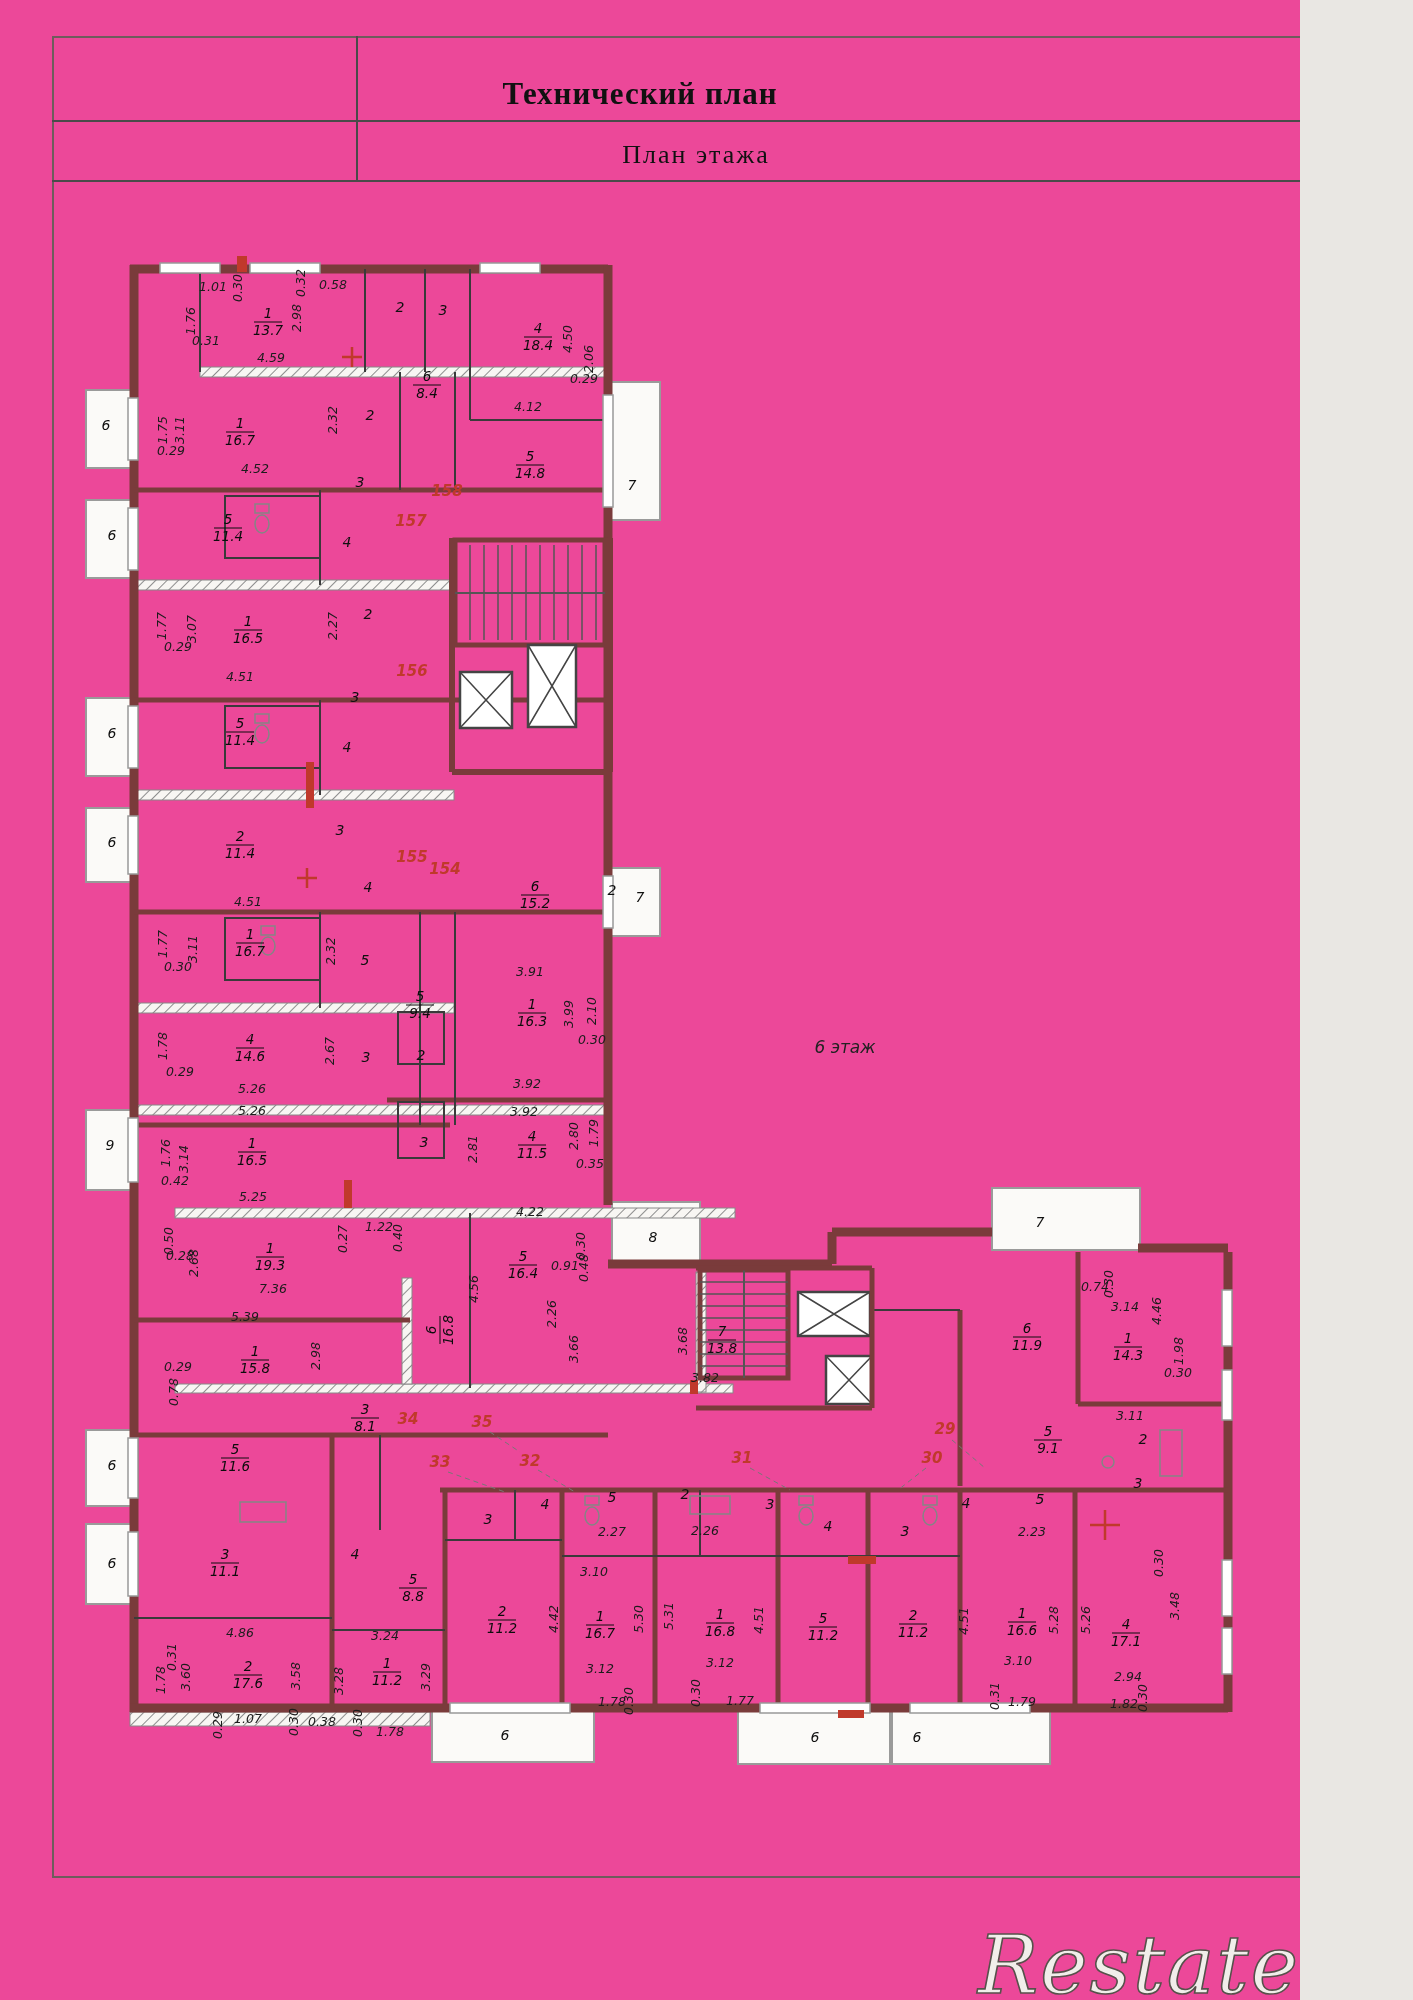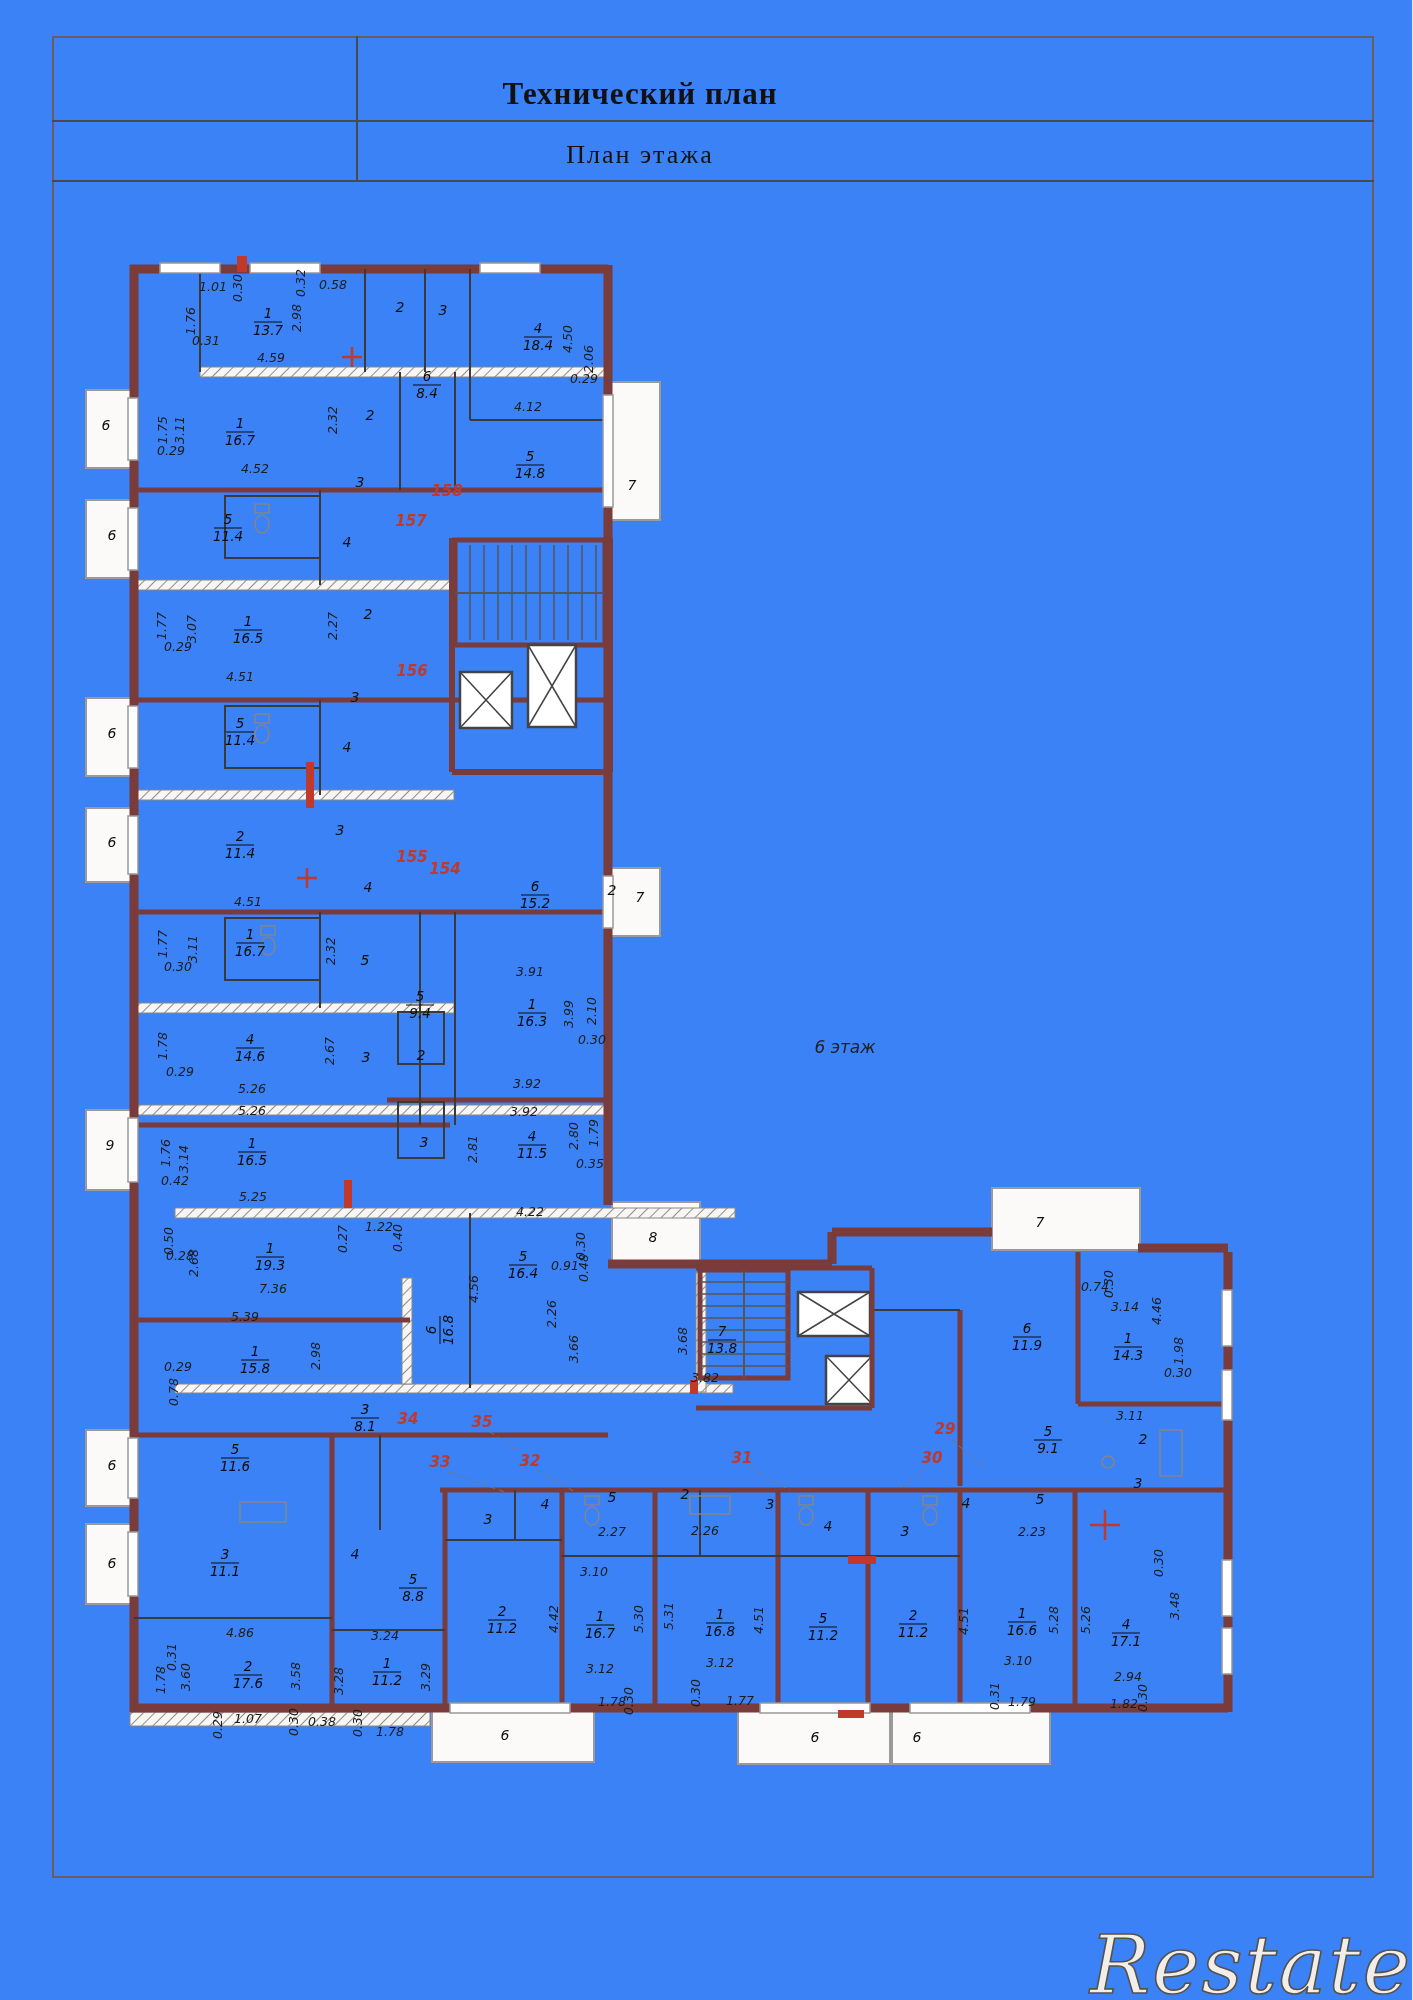--- a/index.html
+++ b/index.html
@@ -1,25 +1,25 @@
 <!DOCTYPE html>
 <html><head>
 <meta charset="utf-8">
 <style>
   html,body{margin:0;padding:0;background:#e9e7e3;}
-  .page{position:relative;width:1412px;height:2000px;background:#3b82f6;overflow:hidden;
+  .page{position:relative;width:1300px;height:2000px;background:#ec4899;overflow:hidden;
         font-family:"Liberation Serif",serif;}
   .frame{position:absolute;left:52px;top:36px;width:1318px;height:1838px;
          border:2px solid #6e5c5c;background:transparent;}
   .hline{position:absolute;left:52px;width:1322px;height:2px;background:#4a4a4a;}
   .vline{position:absolute;left:356px;top:36px;width:2px;height:146px;background:#4a4a4a;}
   .doc-title{position:absolute;top:76px;left:0;width:1280px;text-align:center;
              font-size:31px;font-weight:bold;color:#111;letter-spacing:1px;}
-  .doc-subtitle{position:absolute;top:140px;left:0;width:1280px;text-align:center;
-                font-size:26px;color:#111;letter-spacing:2px;}
+  .doc-subtitle{position:absolute;top:140px;left:16px;width:1280px;text-align:center;
+                font-size:26px;color:#111;letter-spacing:2px;padding-left:40px;}
   svg{position:absolute;left:0;top:0;}
   .dim{font:italic 12.5px "DejaVu Sans",sans-serif;fill:#1c1c1c;text-anchor:middle;}
   .lbl{font:italic 14px "DejaVu Sans",sans-serif;fill:#101010;text-anchor:middle;}
   .room-n,.room-a{font:italic 13.5px "DejaVu Sans",sans-serif;fill:#0c0c0c;text-anchor:middle;}
   .unit{font:italic bold 15px "DejaVu Sans",sans-serif;fill:#c0392b;text-anchor:middle;}
   .floor{font:italic 17px "DejaVu Sans",sans-serif;fill:#222;text-anchor:middle;}
   .watermark{position:absolute;right:0px;bottom:-6px;font-family:"DejaVu Serif",serif;
              font-style:italic;font-size:80px;color:#f1eeea;
              -webkit-text-stroke:1.6px #57514b;letter-spacing:2px;line-height:1;}
 </style>

